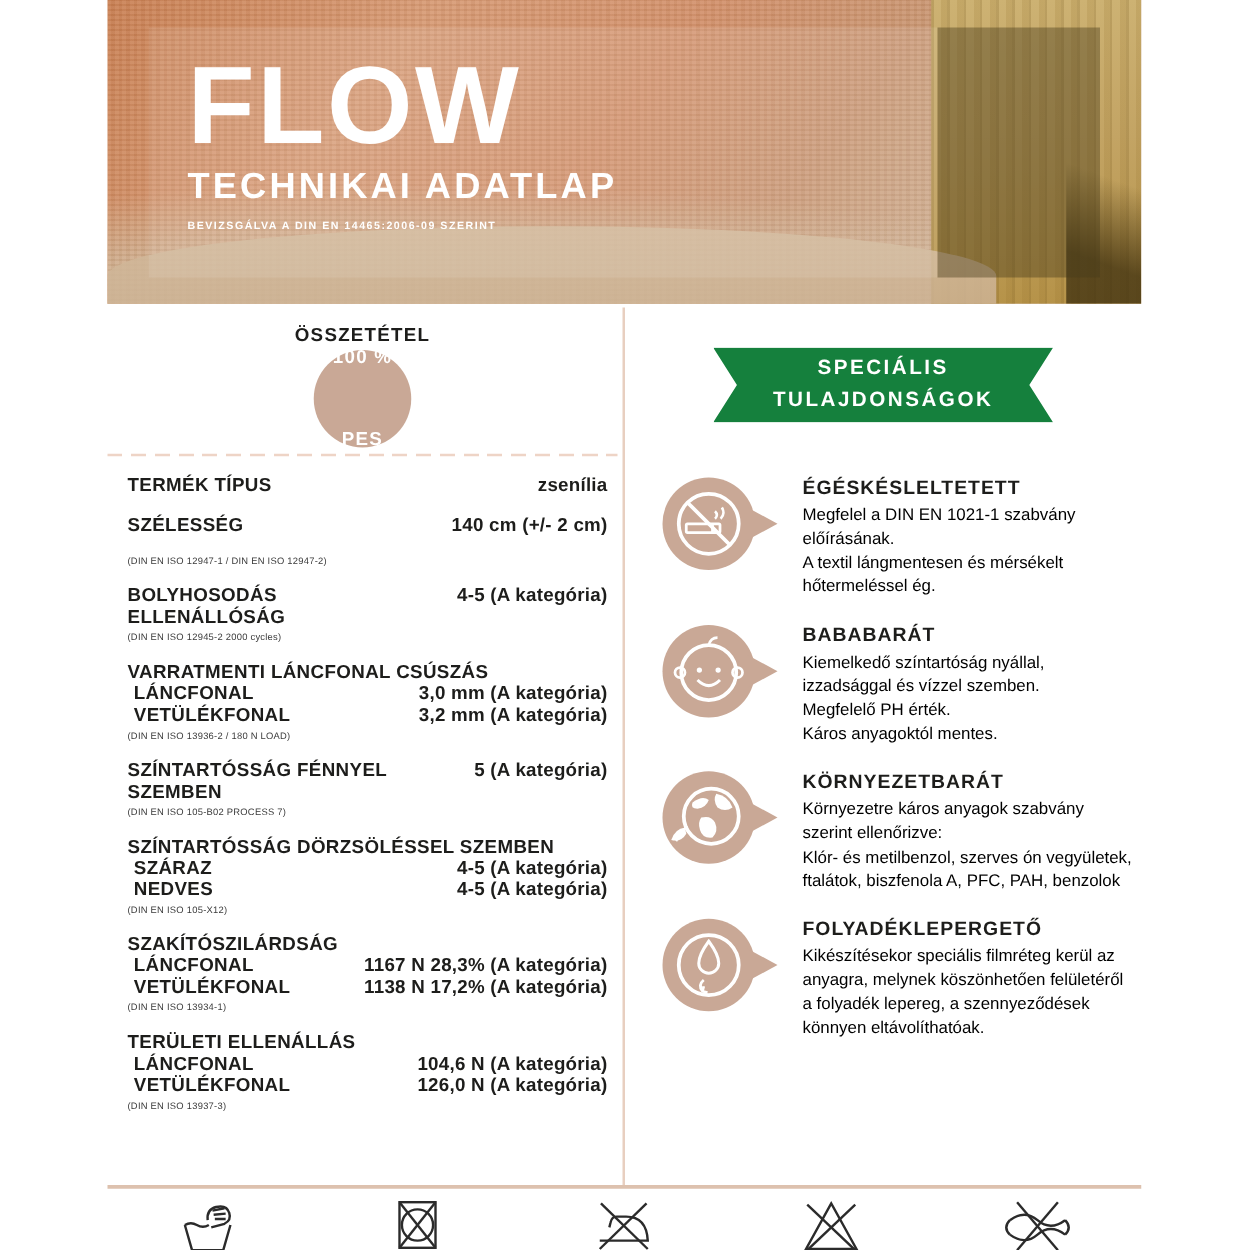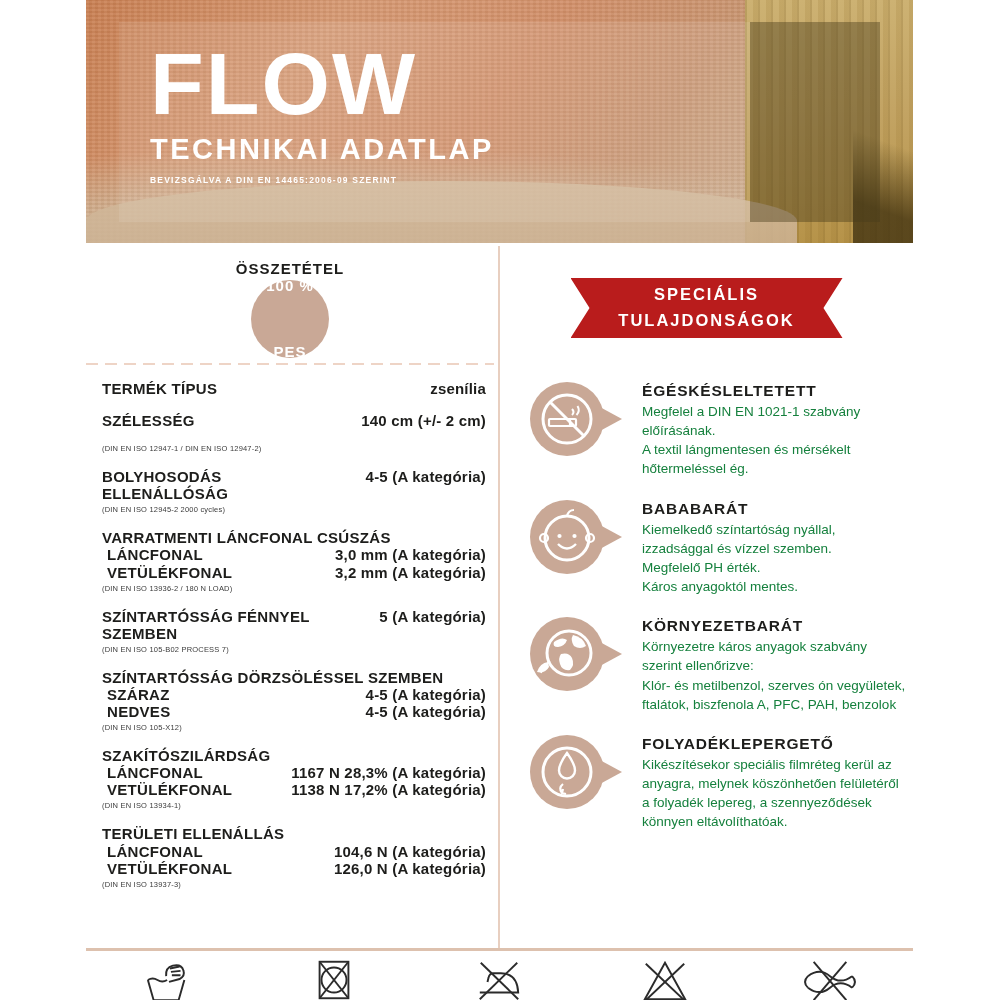--- a/index.html
+++ b/index.html
@@ -58,21 +58,21 @@
           clip-path:polygon(0 0,100% 0,93% 50%,100% 100%,0 100%,7% 50%);}
   .features{margin-top:44px;padding-left:30px;padding-right:6px;}
   .feature{display:flex;gap:16px;margin-bottom:21px;}
   .feature-iconwrap{position:relative;width:96px;flex:0 0 96px;height:76px;}
   .feature-circle{position:absolute;left:0;top:0;width:74px;height:74px;border-radius:50%;
                   display:flex;align-items:center;justify-content:center;}
   .feature-tail{position:absolute;left:68px;top:24px;width:0;height:0;
                 border-top:13px solid transparent;border-bottom:13px solid transparent;}
   .feature-text{flex:1;}
   .feature-title{font-size:15.5px;font-weight:800;letter-spacing:.8px;margin-bottom:2px;}
-  .feature-body{font-size:13.5px;color:#15803d;line-height:1.42;white-space:pre-line;}
+  .feature-body{font-size:13.5px;color:#000000;line-height:1.42;white-space:pre-line;}
 
   
   .care-row{position:absolute;left:86px;top:956px;width:827px;display:flex;justify-content:space-around;align-items:flex-start;}
   .care-icon svg{display:block;}
 </style>
 </head>
 <body>
 
 <div class="page">
 
@@ -176,21 +176,21 @@
             <div class="spec-value">126,0 N (A kategória)</div>
           </div>
           <div class="spec-standard">(DIN EN ISO 13937-3)</div>
         </div>
       </div>
   </div>
 
   <div class="divider-v"></div>
 
   <div class="right-col">
-    <div class="ribbon" style="background: #b91c1c;">
+    <div class="ribbon" style="background: #15803d;">
       <span>SPECIÁLIS</span>
       <span>TULAJDONSÁGOK</span>
     </div>
     <div class="features">
         <div class="feature">
           <div class="feature-iconwrap">
             <div class="feature-circle" style="background: rgb(201, 168, 150);">
               <svg width="74" height="74" viewBox="0 0 74 74">
                 <g fill="none" stroke="#fff">
                   <circle cx="37" cy="37" r="24" stroke-width="3"></circle>

